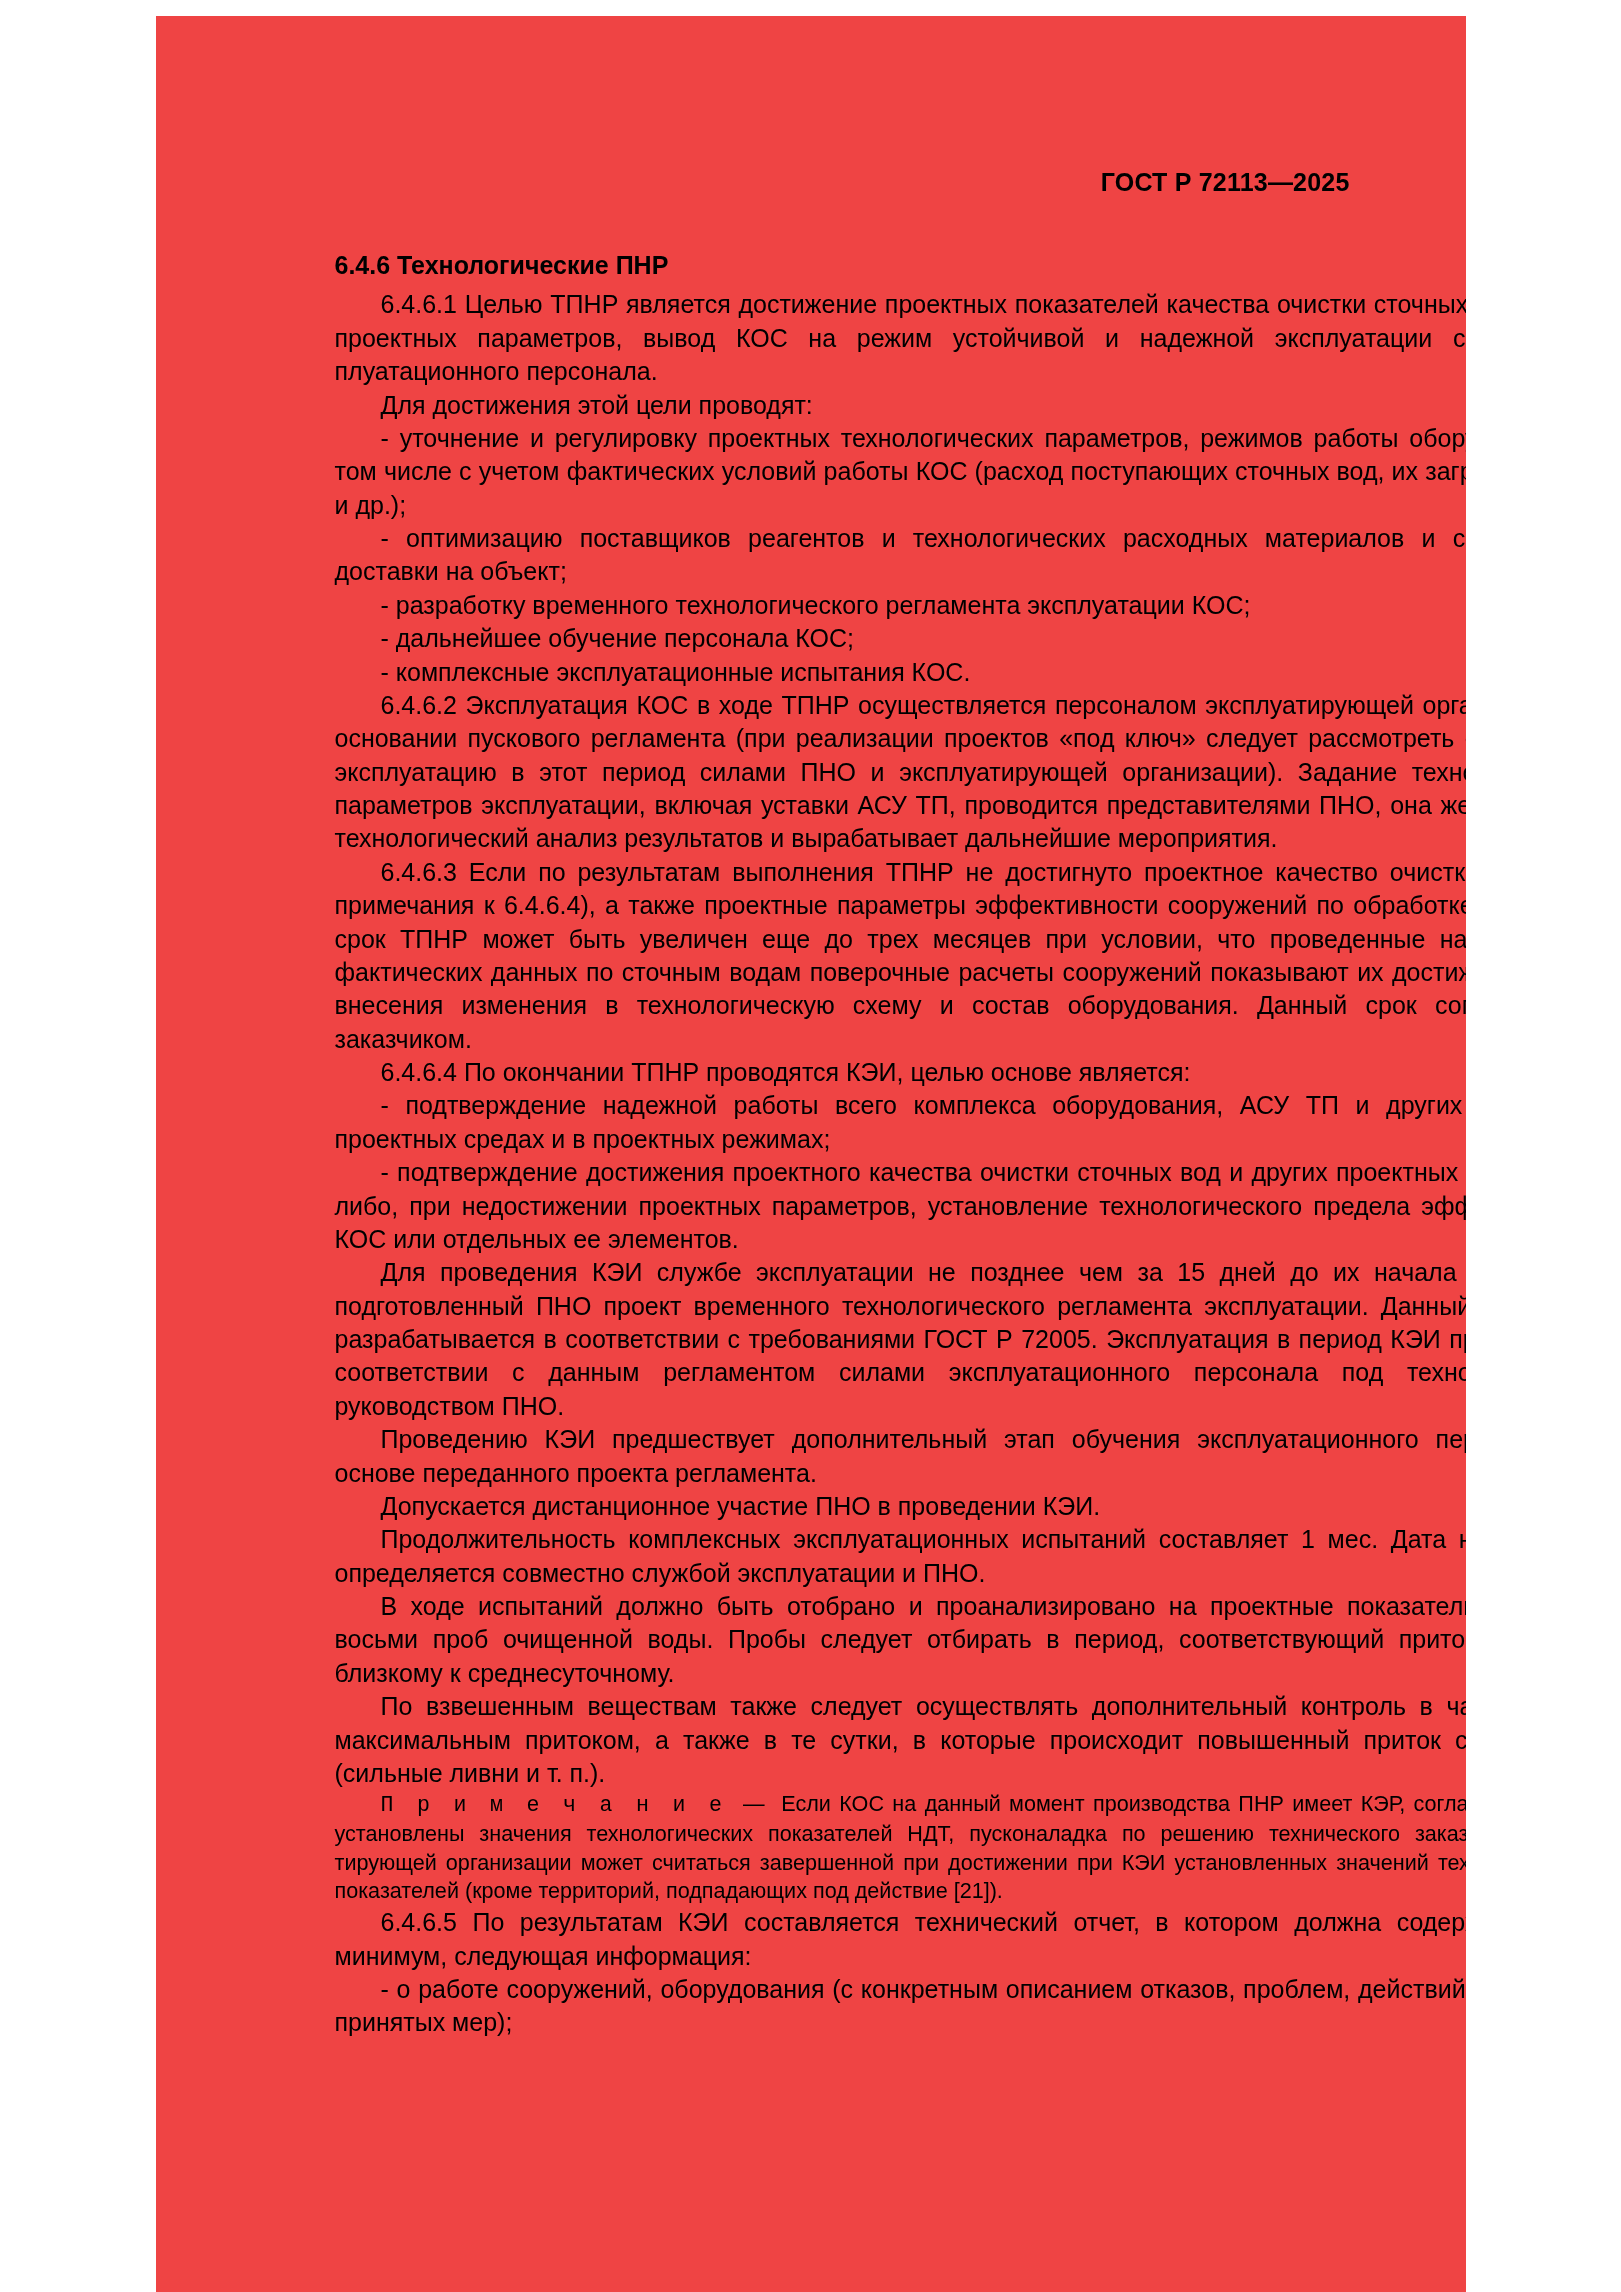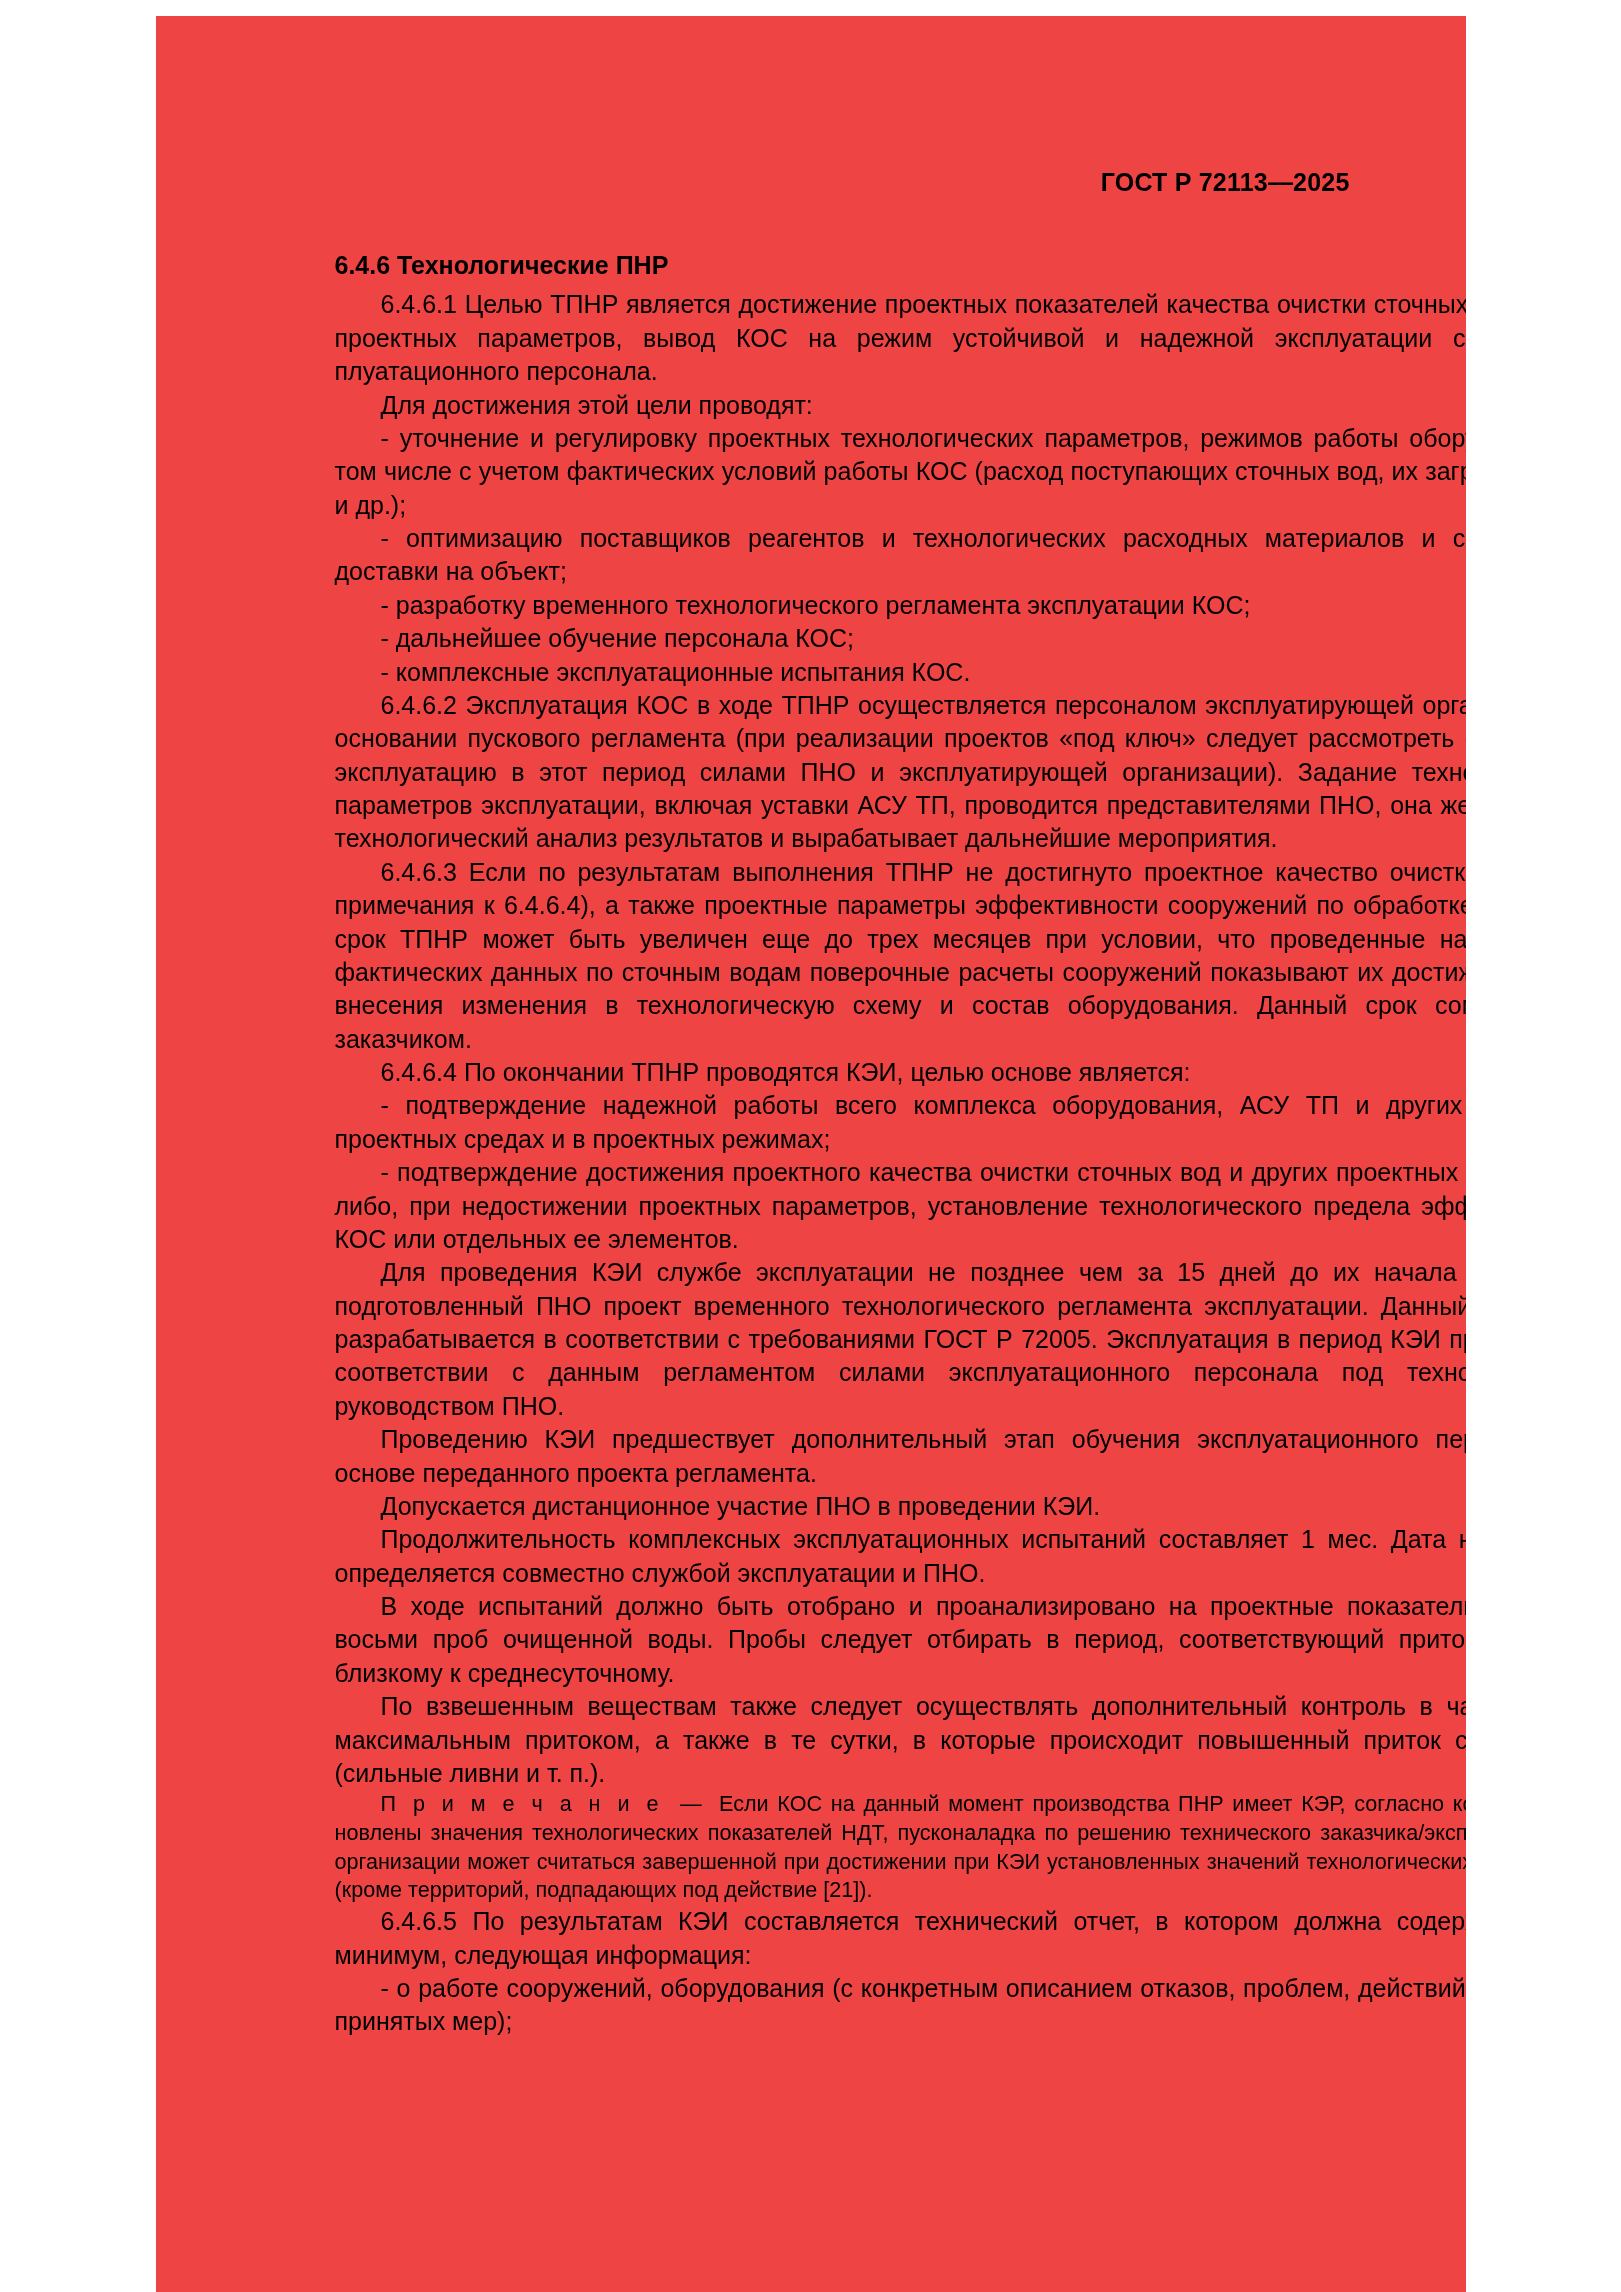--- a/index.html
+++ b/index.html
@@ -60,20 +60,21 @@
   }
   p.note-par {
     font-size: 21.6px;
     line-height: 1.33;
     margin: 0;
     text-align: justify;
     text-indent: 46px;
   }
   .note-label {
     letter-spacing: 4.1px;
+    font-family: Liberation Mono, monospace;
   }
   .gap-before-note {
     margin-top: 24.5px;
   }
   .gap-after-note {
     margin-top: 24.5px;
   }
   .page-number {
     position: absolute;
     left: 1392px;

